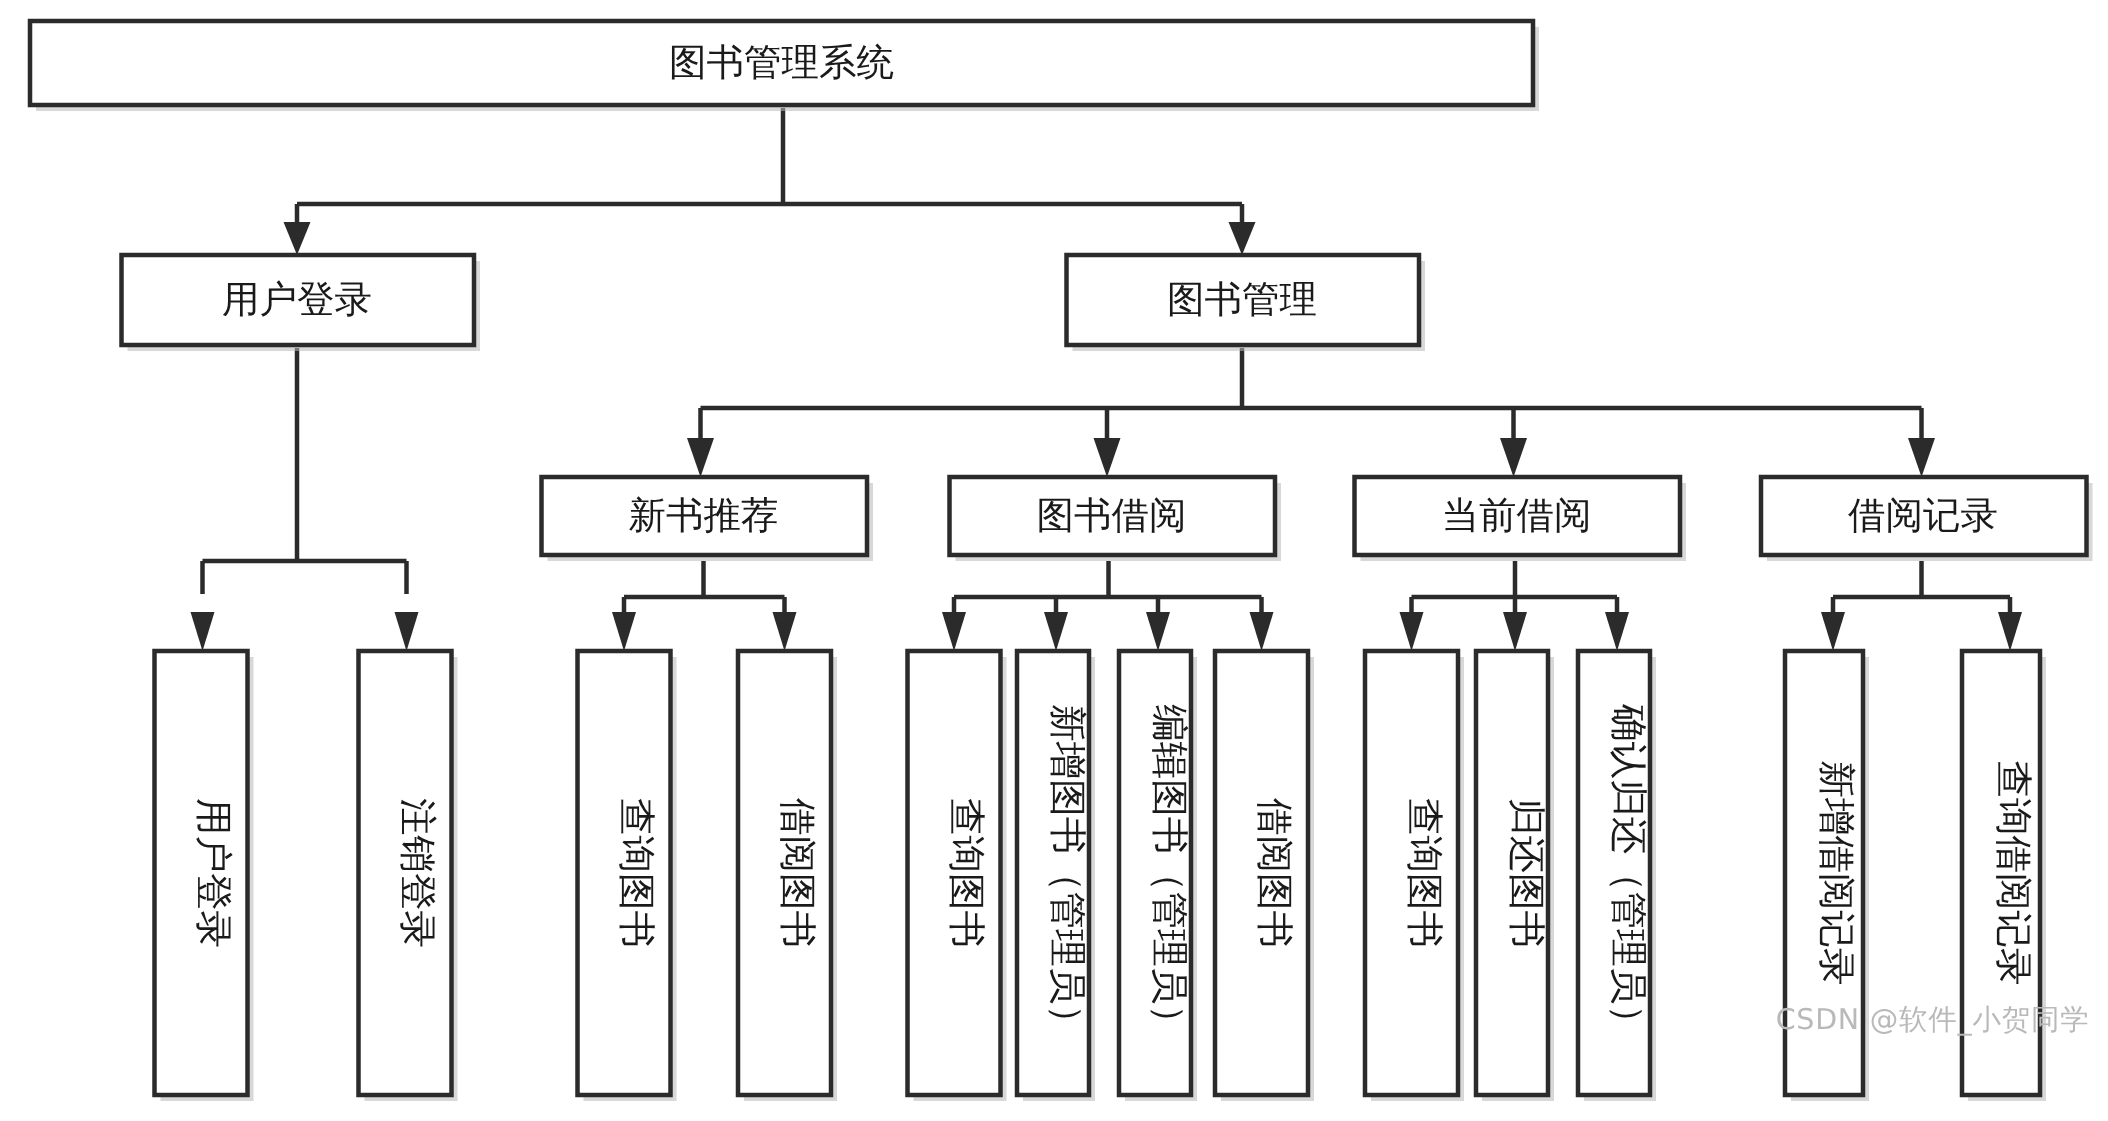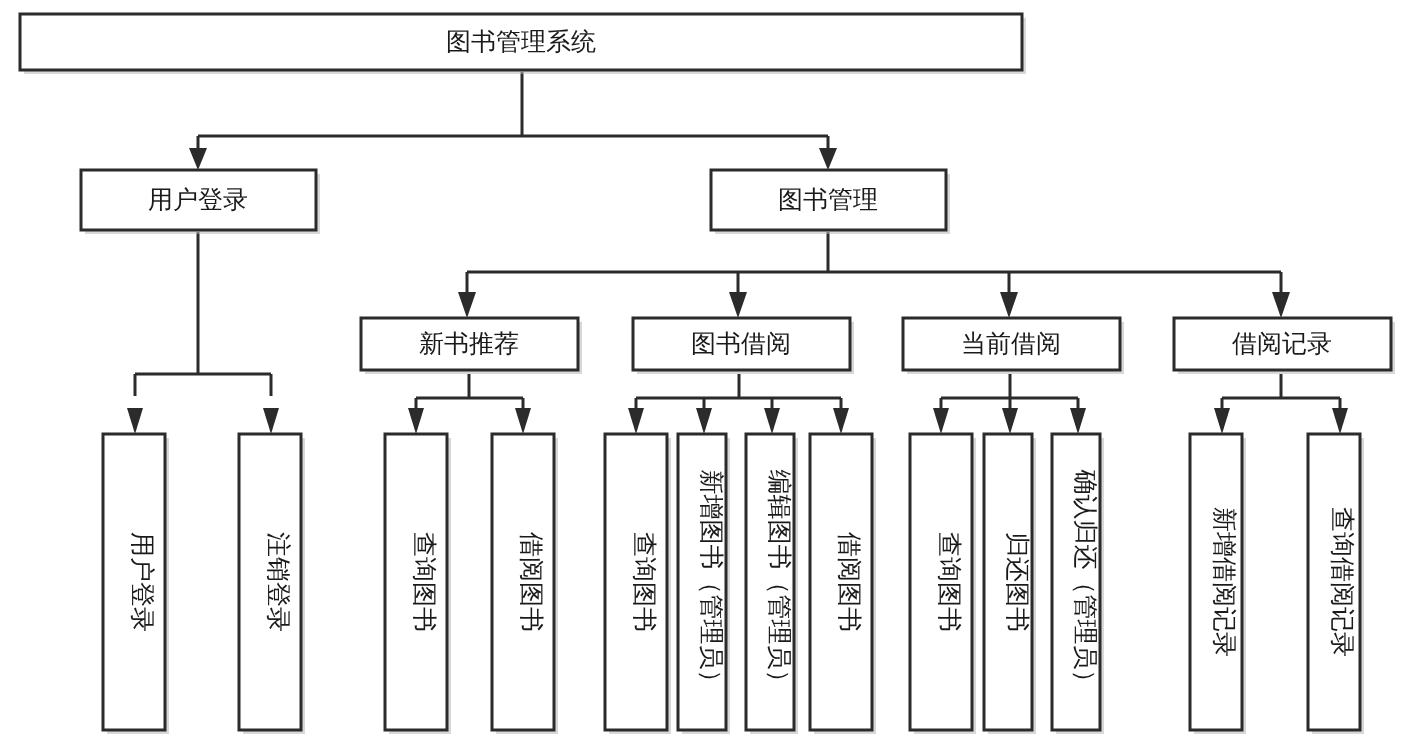--- a/index.html
+++ b/index.html
@@ -255,13 +255,14 @@
     </g>
 
     <g>
       <rect class="node-shadow" x="1312" y="438" width="52" height="296"></rect>
       <rect class="node-box" x="1308" y="434" width="52" height="296"></rect>
       <text class="node-label-vertical" x="1334" y="582" transform="rotate(90 1334 582)">查询借阅记录</text>
     </g>
 
   </svg>
 
+  <div class="watermark">CSDN @软件_小贺同学</div>
 </div>
 
 </body></html>

